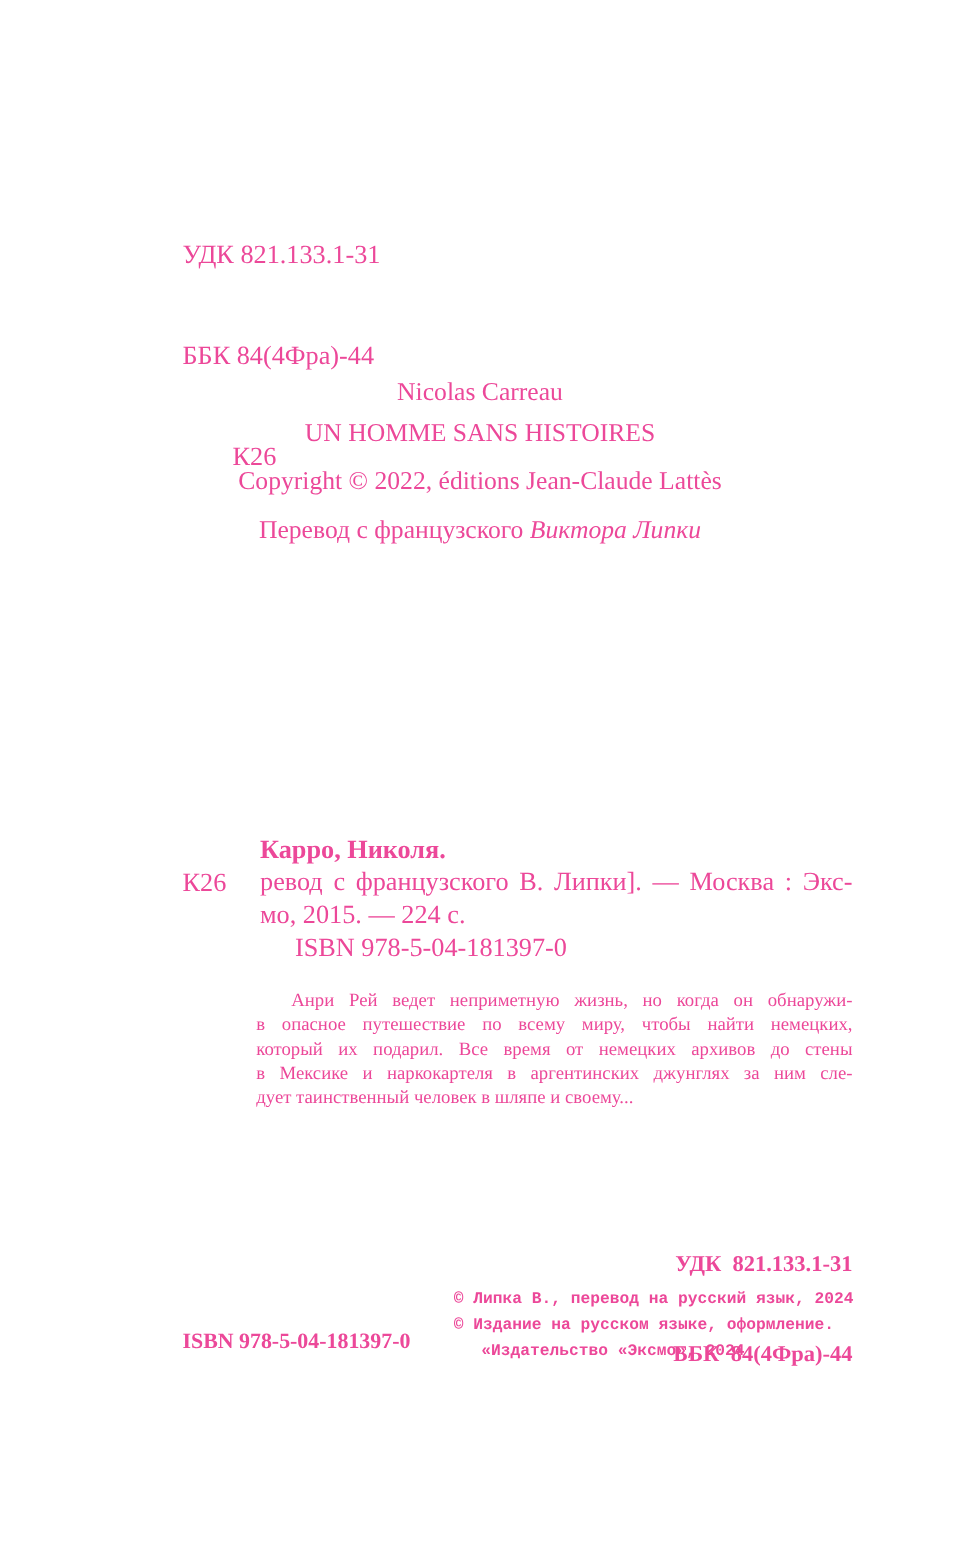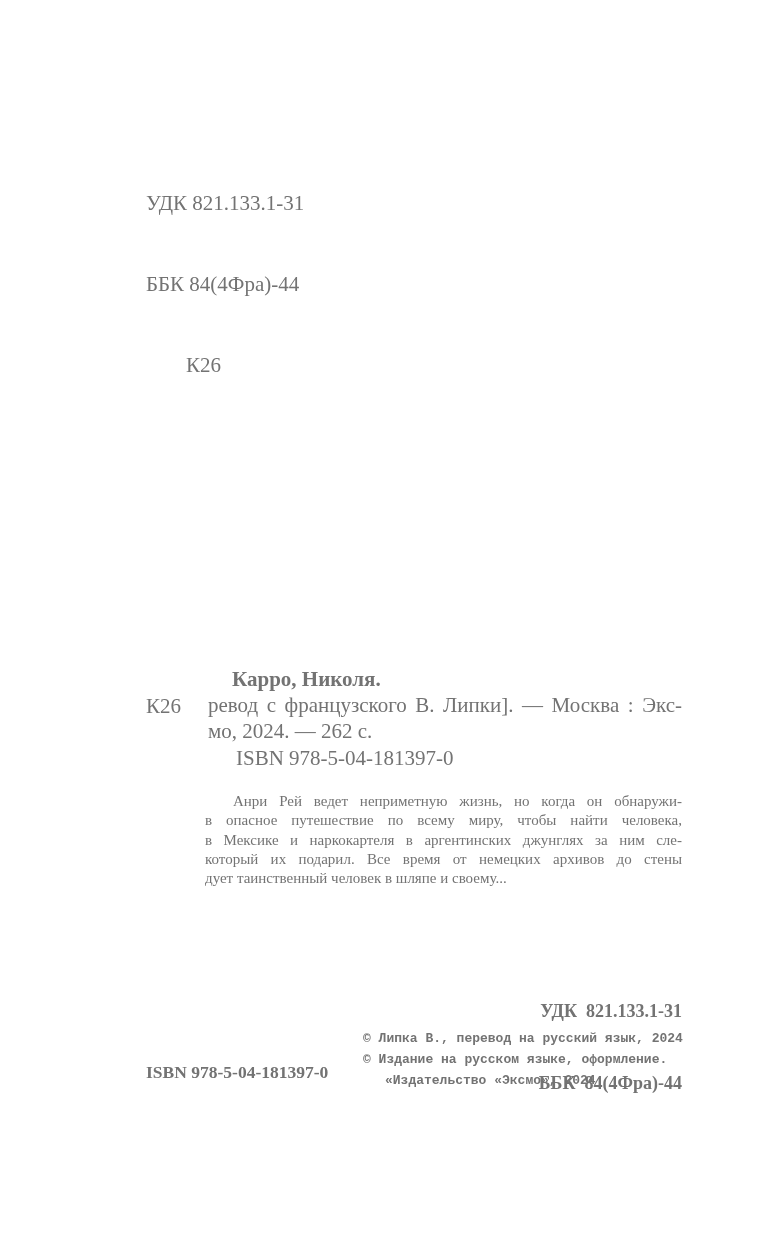--- a/index.html
+++ b/index.html
@@ -1,21 +1,21 @@
 <!DOCTYPE html>
 <html><head>
 <meta charset="utf-8">
 <style>
   html, body { margin: 0; padding: 0; background: #ffffff; }
   .page {
     position: relative;
     width: 768px;
     height: 1240px;
     background: #ffffff;
-    color: #737373;
+    color: #ec4899;
     font-family: "Liberation Serif", "DejaVu Serif", serif;
     overflow: hidden;
   }
   
   .top-codes {
     position: absolute;
     left: 146px;
     top: 136px;
     font-size: 21px;
     line-height: 27px;
@@ -40,21 +40,21 @@
 
   
   .catalog {
     position: absolute;
     left: 146px;
     top: 666px;
     width: 536px;
     font-size: 21px;
     line-height: 26px;
   }
-  .catalog .heading { font-weight: bold; margin-left: 86px; font-family: Liberation Serif, serif; }
+  .catalog .heading { font-weight: bold; margin-left: 62px; font-family: Liberation Serif, serif; }
   .catalog .author-sign { position: absolute; left: 0; top: 27px; }
   .catalog .body { margin-left: 62px; width: 474px; }
   .just { text-align: justify; text-align-last: justify; }
   .ti { text-indent: 28px; }
   .catalog .isbn { margin-left: 90px; margin-top: 1px; }
 
   
   .annotation {
     position: absolute;
     left: 205px;
@@ -99,36 +99,45 @@
 <body>
 
 <div class="page">
 
   <div class="top-codes">
     <div>УДК 821.133.1-31</div>
     <div>ББК 84(4Фра)-44</div>
     <div class="indent">К26</div>
   </div>
 
+  <div class="title-block">
+    <div class="line l1">Nicolas Carreau</div>
+    <div class="line l2">UN HOMME SANS HISTOIRES</div>
+    <div class="line l3">Copyright © 2022, éditions Jean-Claude Lattès</div>
+    <div class="line">
+      <span>Перевод с французского</span>
+      <span class="italic">Виктора Липки</span>
+    </div>
+  </div>
 
   <div class="catalog">
     <div class="heading">Карро, Николя.</div>
     <div class="author-sign">К26</div>
     <div class="body">
       <div class="just">ревод с французского В. Липки]. — Москва : Экс-</div>
-      <div>мо, 2024. — 262 с.</div>
+      <div>мо, 2015. — 224 с.</div>
     </div>
     <div class="isbn">ISBN 978-5-04-181397-0</div>
   </div>
 
   <div class="annotation">
     <div class="just ti">Анри Рей ведет неприметную жизнь, но когда он обнаружи-</div>
-    <div class="just">в опасное путешествие по всему миру, чтобы найти человека,</div>
+    <div class="just">в опасное путешествие по всему миру, чтобы найти немецких,</div>
+    <div class="just">который их подарил. Все время от немецких архивов до стены</div>
     <div class="just">в Мексике и наркокартеля в аргентинских джунглях за ним сле-</div>
-    <div class="just">который их подарил. Все время от немецких архивов до стены</div>
     <div>дует таинственный человек в шляпе и своему...</div>
   </div>
 
   <div class="codes-bottom">
     <div>УДК  821.133.1-31</div>
     <div>ББК  84(4Фра)-44</div>
   </div>
 
   <div class="imprint-right">
     <div>© Липка В., перевод на русский язык, 2024</div>

